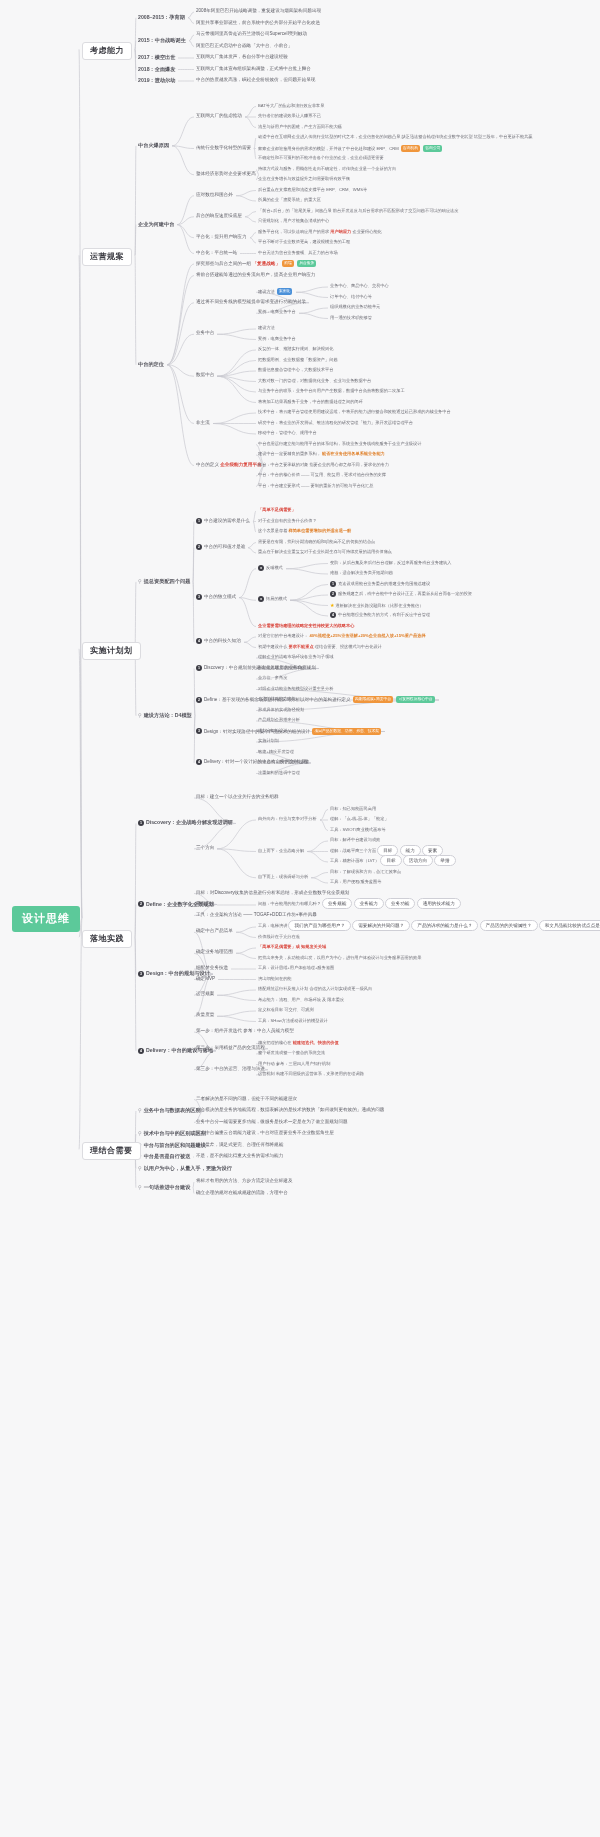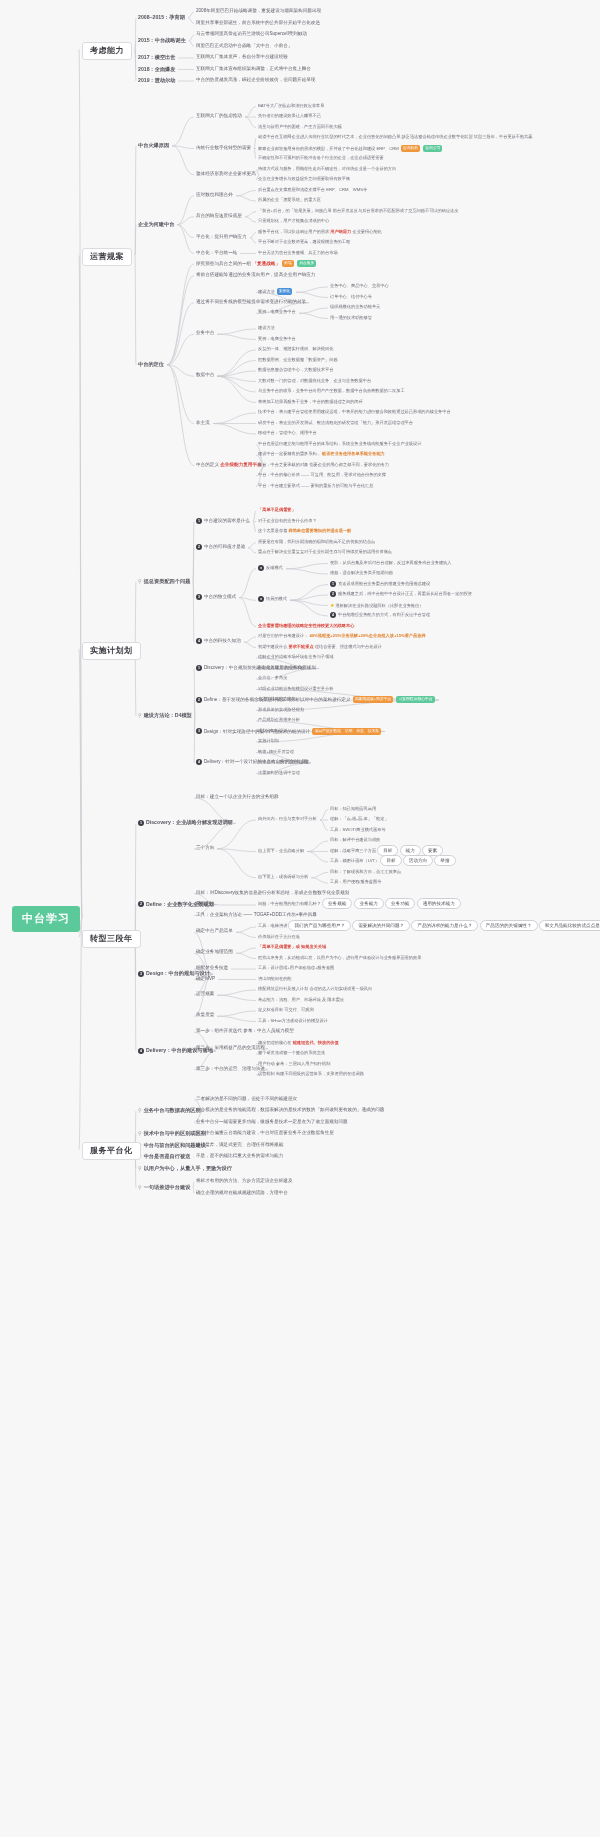--- a/index.html
+++ b/index.html
@@ -395,31 +395,31 @@
       <div class="node lv4" style="left: 258px; top: 1007px;"><span>定义标准目标</span> <span>可交付、可观测</span></div>
       <div class="node lv4" style="left: 258px; top: 1017.5px;"><span>工具：SHow方法驱动设计的模型设计</span></div>
       <div class="node lv2" style="left: 138px; top: 1046.88px;"><span class="numdot">4</span><span>Delivery：中台的建设与落地</span></div>
       <div class="node lv3" style="left: 196px; top: 1028px;"><span>第一步：组件开发迭代</span> <span>参考：中台人员能力模型</span></div>
       <div class="node lv3" style="left: 196px; top: 1044.75px;"><span>第二步：采用精益产品的交流流程</span></div>
       <div class="node lv4" style="left: 258px; top: 1039.5px;"><span>精度把理的核心在</span> <span class="hl-red">能速短迭代、快放的价值</span></div>
       <div class="node lv4" style="left: 258px; top: 1050px;"><span>整个研发流成整一个整合的系统交流</span></div>
       <div class="node lv3" style="left: 196px; top: 1065.75px;"><span>第三步：中台的运营、治理与演进</span></div>
       <div class="node lv4" style="left: 258px; top: 1060.5px;"><span>用户行动</span> <span>参考：三层四人用户知行机制</span></div>
       <div class="node lv4" style="left: 258px; top: 1071px;"><span>运营机制</span> <span>构建不同层级的运营体系，支形使用的在理调路</span></div>
-      <div class="node lv1" style="left: 82px; top: 930.156px;"><span>转型三段年</span></div>
+      <div class="node lv1" style="left: 82px; top: 930.156px;"><span>落地实践</span></div>
       <div class="node lv2" style="left: 138px; top: 1107px;"><span class="pin">⚲</span><span>业务中台与数据表的区别</span></div>
       <div class="node lv3" style="left: 196px; top: 1095.5px;"><span>二者解决的是不同的问题，但处于不同的能建层次</span></div>
       <div class="node lv3" style="left: 196px; top: 1107px;"><span>中台模决的是业务的地能流程，数据表解决的是技术的数的「如何做到更有效的」通成的问题</span></div>
       <div class="node lv3" style="left: 196px; top: 1118.5px;"><span>业务中台分一能需要更多功能，微服务是技术一定是在为了做立面规划问题</span></div>
       <div class="node lv2" style="left: 138px; top: 1130px;"><span class="pin">⚲</span><span>技术中台与中的区别或区别</span></div>
       <div class="node lv3" style="left: 196px; top: 1130px;"><span>技术中台偏重云台就能力建设，中台对应是要业务不企业数据角生层</span></div>
       <div class="node lv2" style="left: 138px; top: 1141.5px;"><span class="pin">⚲</span><span>中台与前台的区和问题建设</span></div>
       <div class="node lv3" style="left: 196px; top: 1141.5px;"><span>微计量差，满足式更完、台理任何都将规能</span></div>
       <div class="node lv2" style="left: 138px; top: 1153px;"><span class="pin">⚲</span><span>中台是否是自行被送</span></div>
       <div class="node lv3" style="left: 196px; top: 1153px;"><span>不是，是不的能比得重大业务的需求与能力</span></div>
       <div class="node lv2" style="left: 138px; top: 1164.5px;"><span class="pin">⚲</span><span>以用户为中心，从量入手，更激为设行</span></div>
       <div class="node lv2" style="left: 138px; top: 1183.75px;"><span class="pin">⚲</span><span>一句话推进中台建设</span></div>
       <div class="node lv3" style="left: 196px; top: 1178px;"><span>将标才有用的的方法、方步方流定设企业标建及</span></div>
       <div class="node lv3" style="left: 196px; top: 1189.5px;"><span>确立企理的规对在能成规建的流路，方理中台</span></div>
-      <div class="node lv1" style="left: 82px; top: 1142.38px;"><span>服务平台化</span></div>
-      <div class="node root" style="left: 12px; top: 906px;"><span>中台学习</span></div>
+      <div class="node lv1" style="left: 82px; top: 1142.38px;"><span>理结合需要</span></div>
+      <div class="node root" style="left: 12px; top: 906px;"><span>设计思维</span></div>
     </div>
 </div>
 
 </body></html>

